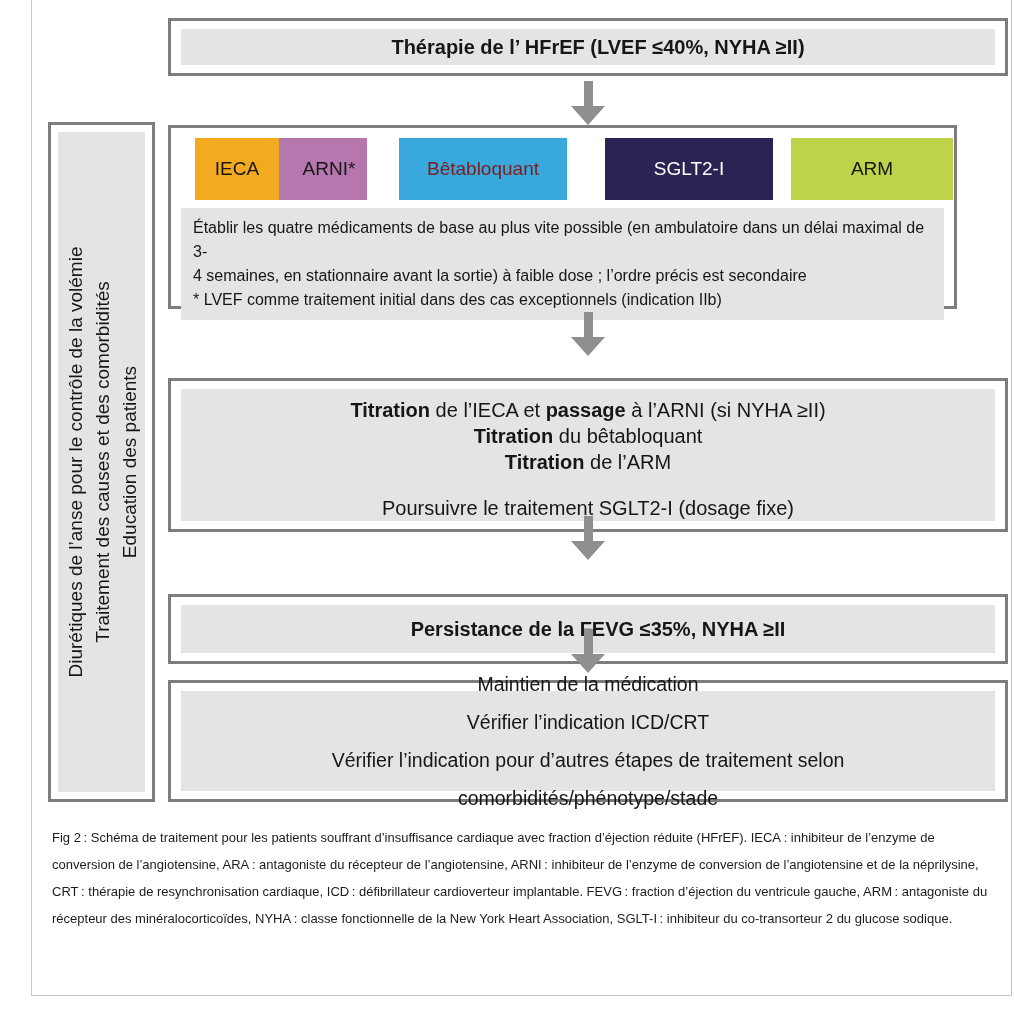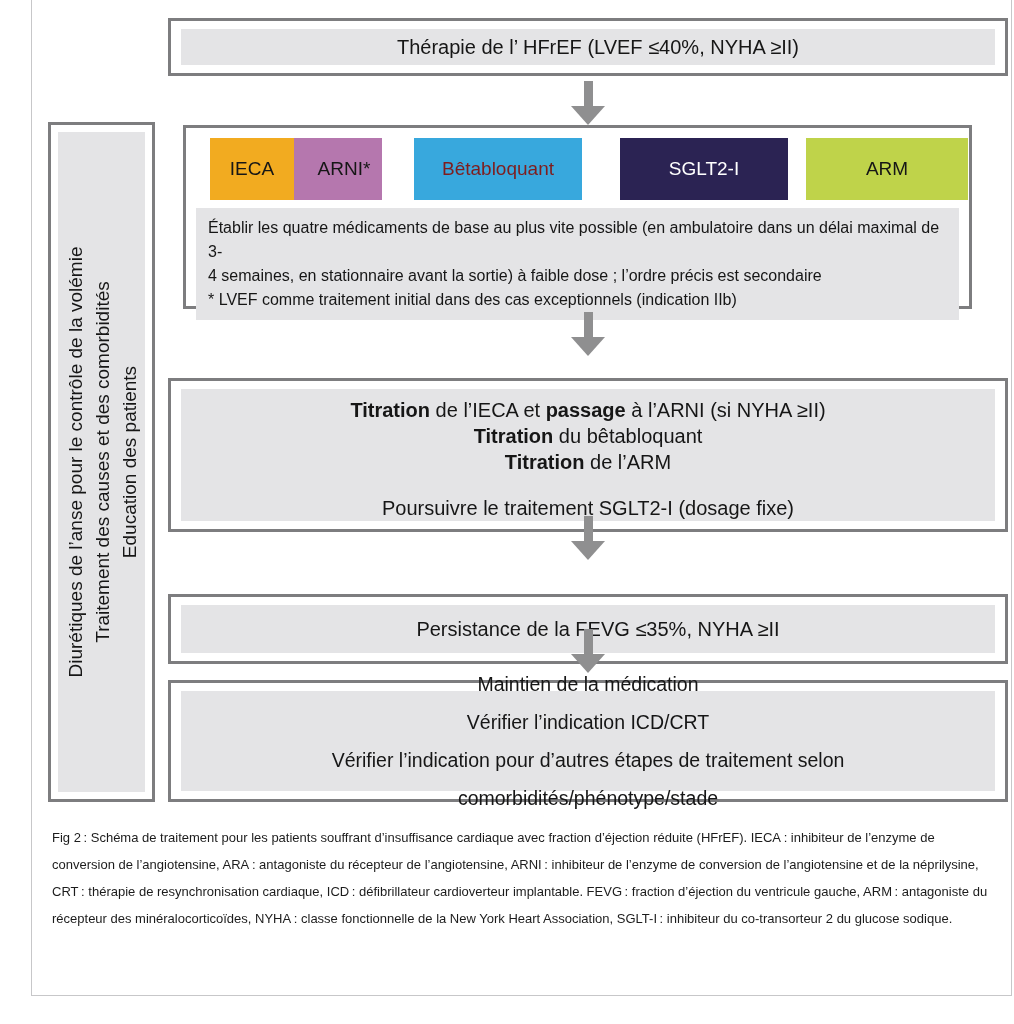--- a/index.html
+++ b/index.html
@@ -14,30 +14,30 @@
   }
   .box {
     position:absolute; border:3px solid #7d7d7f; background:#ffffff;
   }
   .fill { background:#e4e4e6; }
 
   
   .top-box { left:168px; top:18px; width:840px; height:58px; padding:8px 10px; }
   .top-box .fill, .pers-box .fill {
     width:100%; height:100%; display:flex; align-items:center; justify-content:center;
-    font-size:20px; font-weight:normal;padding-left:20px;
+    font-size:20px; font-weight:bold;padding-left:20px;
   }
 
   
   .arrow { position:absolute; left:571px; width:34px; display:flex; flex-direction:column; align-items:center; }
   .arrow .stem { width:9px; height:25px; background:#8f8f90; }
   .arrow .head { width:0; height:0; border-left:17px solid transparent; border-right:17px solid transparent; border-top:19px solid #8f8f90; }
 
   
-  .meds-box { left:168px; top:125px; width:789px; height:184px; padding:10px;margin-left:15px; }
+  .meds-box { left:168px; top:125px; width:789px; height:184px; padding:10px; }
   .chip-row { position:relative; width:100%; height:62px; }
   .chip {
     position:absolute; top:0; height:62px; display:flex; align-items:center; justify-content:center;
     font-size:19px; color:#161616;
   }
   .chip-pair { position:absolute; top:0; left:14px; height:62px; display:flex; }
   .chip-pair .chip { position:static; }
   .meds-note { margin-top:8px; padding:8px 12px; font-size:16px; line-height:24px; }
 
   

